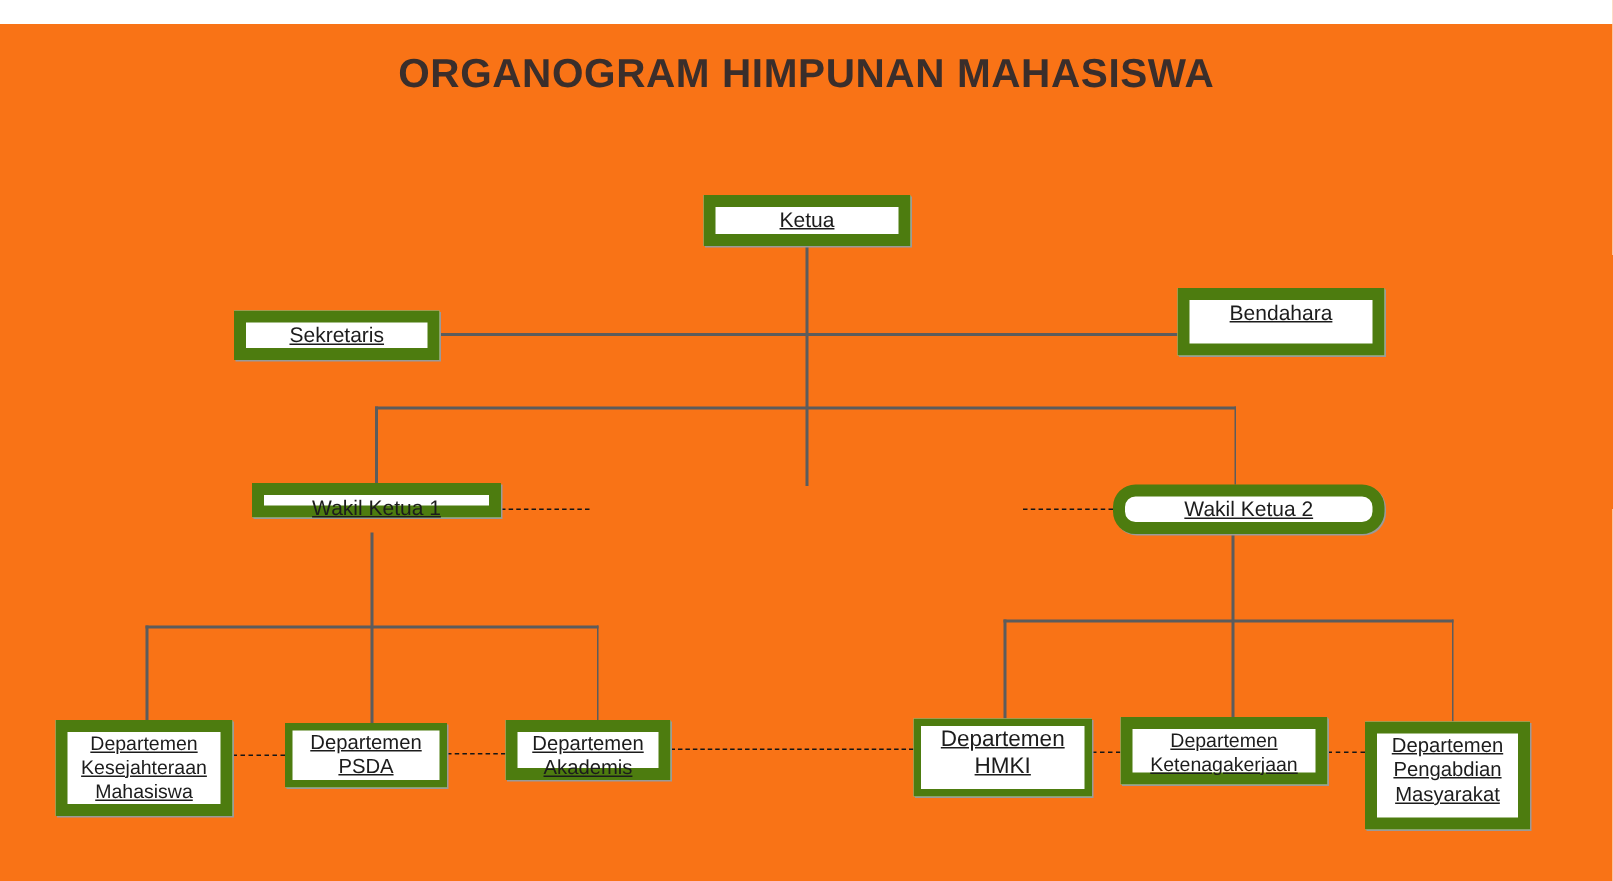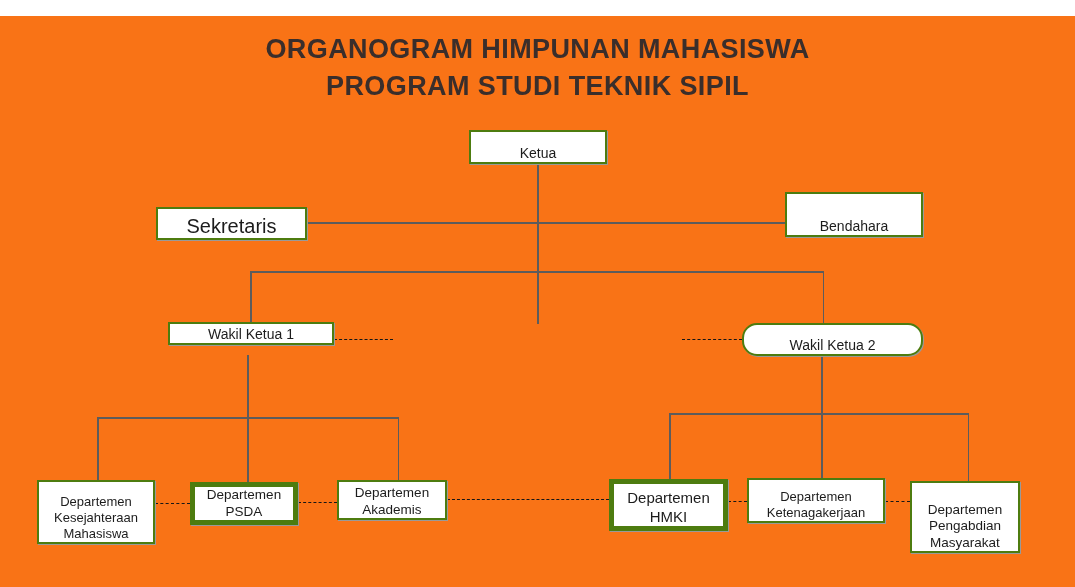--- a/index.html
+++ b/index.html
@@ -24,33 +24,34 @@
     line-height: 37px;
     letter-spacing: 0.4px;
     color: #3a2e2b;
   }
 
   
   .node {
     position: absolute;
     box-sizing: border-box;
     background: #ffffff;
-    border: 2px solid #4d7c0f;
+    border: 8px solid #4d7c0f;
     display: flex;
-    align-items: flex-end;
+    align-items: flex-start;
     justify-content: center;
     text-align: center;
     color: #1c1c1c;
     line-height: 1.22;
     white-space: pre-line;
     box-shadow: 1px 1px 0 #9a9a9a;
     z-index: 2;
+    text-decoration: underline;
   }
   #n-ketua           { left:469px; top:114px; width:138px; height:34px; font-size:14px; }
-  #n-sekretaris      { left:156px; top:191px; width:151px; height:33px; font-size:20px; }
+  #n-sekretaris      { left:156px; top:191px; width:137px; height:33px; font-size:14px; }
   #n-bendahara       { left:785px; top:176px; width:138px; height:45px; font-size:14px; }
   #n-wakil1          { left:168px; top:306px; width:166px; height:23px; font-size:14px; }
   #n-biro            { left:393px; top:308px; width:289px; height:32px; font-size:14.5px; }
   #n-wakil2          { left:742px; top:307px; width:181px; height:33px; font-size:14px;border-radius:15px; }
   #n-kesejahteraan   { left:37px;  top:464px; width:118px; height:64px; font-size:13px; }
   #n-psda            { left:190px; top:466px; width:108px; height:43px; font-size:13.5px; border-width:5px; }
   #n-akademis        { left:337px; top:464px; width:110px; height:40px; font-size:13.5px; }
   #n-hmki            { left:609px; top:463px; width:119px; height:52px; font-size:15px; border-width:5px; }
   #n-ketenagakerjaan { left:747px; top:462px; width:138px; height:45px; font-size:13px; }
   #n-pengabdian      { left:910px; top:465px; width:110px; height:72px; font-size:13.5px; }
@@ -81,21 +82,20 @@
   #l-d-hmki-keten   { left:728px; top:485px; width:19px; }
   #l-d-keten-pengab { left:885px; top:485px; width:25px; }
 </style>
 </head>
 <body>
 
 <div id="canvas">
 
   <div class="title">
     <div>ORGANOGRAM HIMPUNAN MAHASISWA</div>
-    <div>PROGRAM STUDI TEKNIK SIPIL</div>
   </div>
 
   <div class="vline" id="l-v-ketua"></div>
   <div class="hline" id="l-h-sekben"></div>
   <div class="hline" id="l-h-lvl2"></div>
   <div class="vline" id="l-v-w1top"></div>
   <div class="vline" id="l-v-w2top"></div>
   <div class="vline" id="l-v-w1bot"></div>
   <div class="hline" id="l-h-left"></div>
   <div class="vline" id="l-v-kesej"></div>

